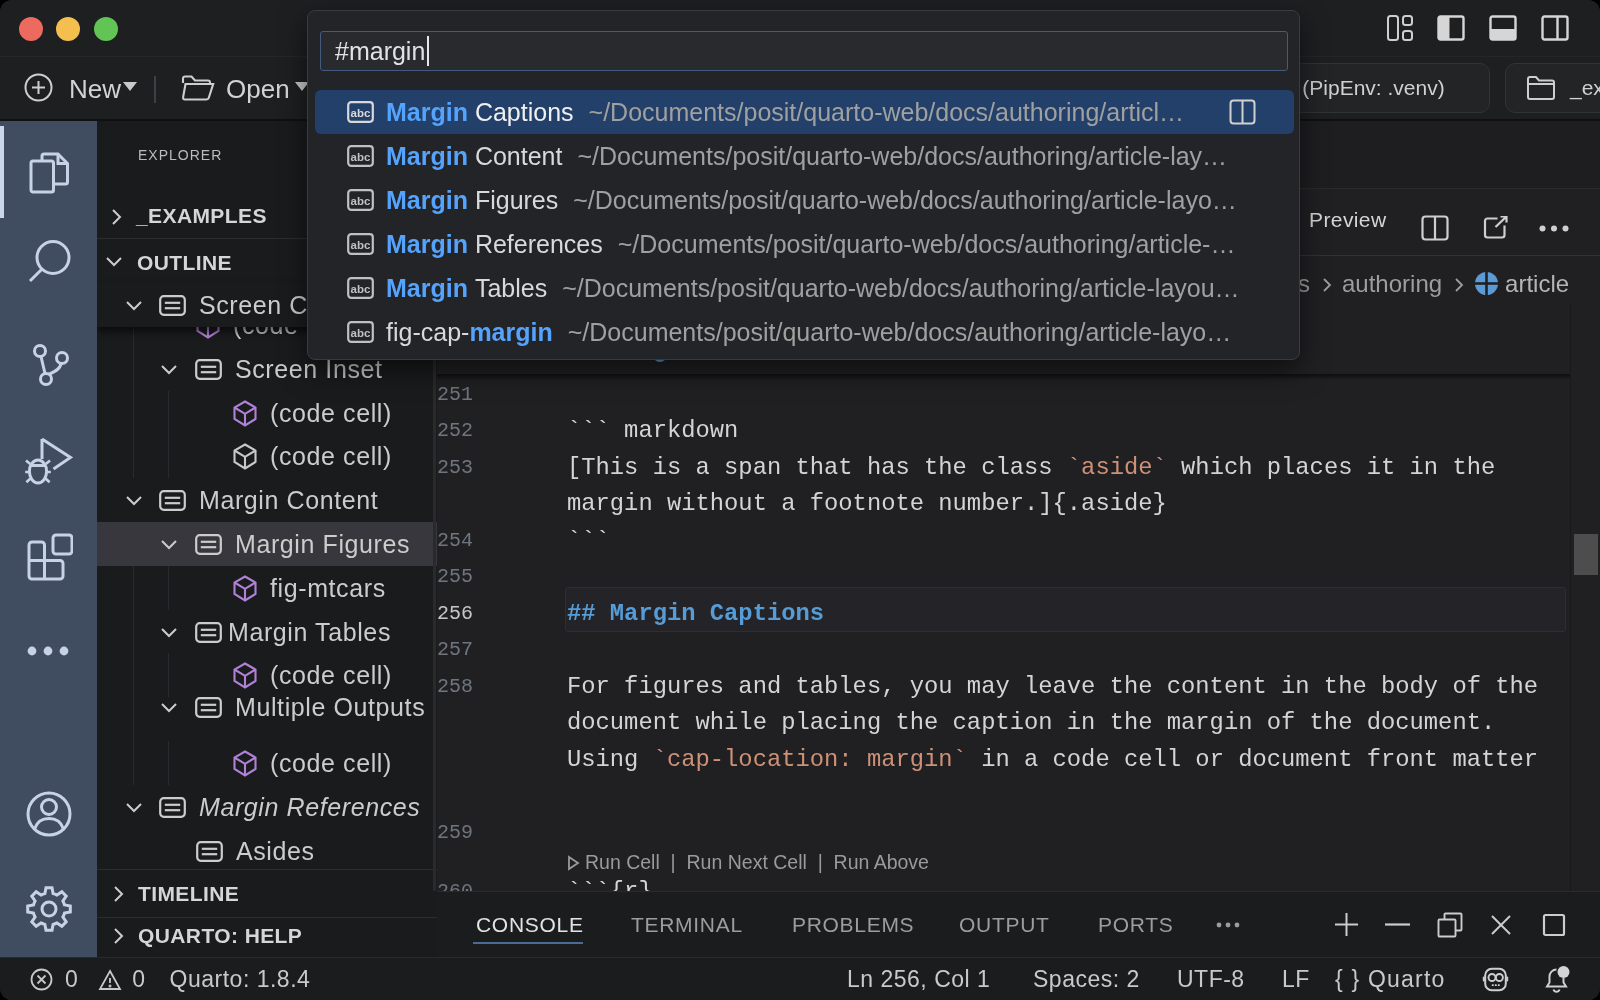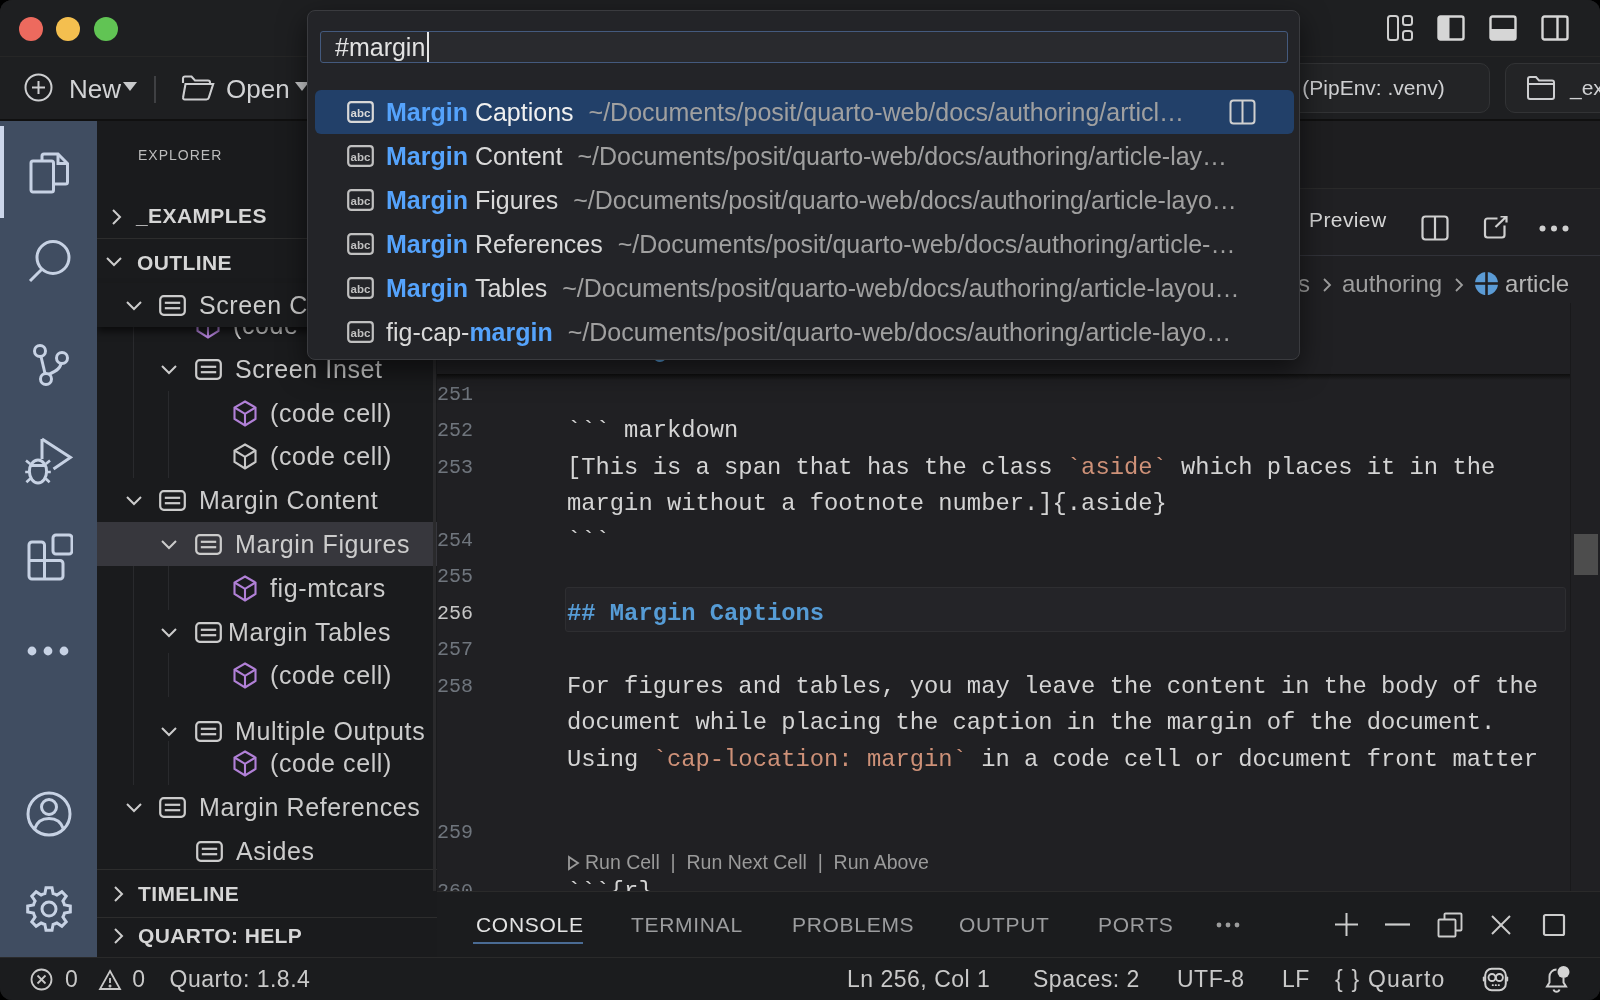--- a/index.html
+++ b/index.html
@@ -45,21 +45,21 @@
   
   #panel { position:absolute; top:891px; left:437px; width:1163px; height:66px; background:#1b1c1e; border-top:1px solid #2a2a2a; }
   .ptab { position:absolute; top:0; height:66px; display:flex; align-items:center; color:#9c9d9f; font-size:21px; letter-spacing:0.7px; }
 
   
   #status { position:absolute; top:957px; left:0; width:1600px; height:43px; background:#1b1c1e; border-top:1px solid #2a2a2a; color:#c9c9c9; font-size:23px; letter-spacing:0.5px; }
   .sitem { position:absolute; top:0; height:43px; display:flex; align-items:center; }
 
   
   #quick { position:absolute; top:10px; left:307px; width:993px; height:350px; background:#232428; border:1px solid #3a3b3f; border-radius:8px; box-shadow:0 10px 28px rgba(0,0,0,0.55); z-index:50; }
-  #qinput { position:absolute; top:20px; left:12px; width:968px; height:32px; background:#292a2e; border:1.5px solid #445a7e; border-radius:3px; color:#e2e2e2; font-size:25px; display:flex; align-items:center; padding-left:14px; }
+  #qinput { position:absolute; top:20px; left:12px; width:968px; height:40px; background:#292a2e; border:1.5px solid #445a7e; border-radius:3px; color:#e2e2e2; font-size:25px; display:flex; align-items:center; padding-left:14px; }
   .qrow { position:absolute; left:7px; width:979px; height:44px; display:flex; align-items:center; font-size:25px; color:#d9d9d9; }
   .qhl { color:#55a3fc; font-weight:bold; }
   .qpath { color:#a0a0a0; font-size:25px; margin-left:15px; white-space:nowrap; }
 </style>
 </head>
 <body>
 <div id="app">
 
   <div id="titlebar">
     <div class="tl" style="left:19px; background:#ed6a5e;"></div>
@@ -312,21 +312,21 @@
     </div>
     <div class="trow" style="top:532px;">
       <span style="width:136px;"></span>
       <svg width="24" height="27" viewBox="0 0 24 27" fill="none" stroke="#b180d7" stroke-width="2.1">
           <path d="M12 1.5 L22.5 7.5 V19 L12 25.5 L1.5 19 V7.5 Z"></path>
           <path d="M1.5 7.5 L12 13.8 L22.5 7.5 M12 13.8 V25.5"></path>
         </svg>
       <span class="tlbl" style="margin-left:13px;">(code cell)</span>
     </div>
 
-    <div class="trow" style="top:588px;">
+    <div class="trow" style="top:564px;">
       <span style="width:63px;"></span>
       <svg class="chev" width="18" height="11" viewBox="0 0 18 11" fill="none" stroke="#cccccc" stroke-width="2">
           <polyline points="2,2 9,9 16,2"></polyline>
         </svg>
       <span style="width:17px;"></span>
       <svg width="27" height="21" viewBox="0 0 27 21" fill="none" stroke="#cccccc" stroke-width="2.2">
           <rect x="1.2" y="1.2" width="24.6" height="18.6" rx="3.5"></rect>
           <line x1="5.8" y1="7.8" x2="21.2" y2="7.8"></line>
           <line x1="5.8" y1="13.2" x2="21.2" y2="13.2"></line>
         </svg>
@@ -345,21 +345,21 @@
       <span style="width:28px;"></span>
       <svg class="chev" width="18" height="11" viewBox="0 0 18 11" fill="none" stroke="#cccccc" stroke-width="2">
           <polyline points="2,2 9,9 16,2"></polyline>
         </svg>
       <span style="width:16px;"></span>
       <svg width="27" height="21" viewBox="0 0 27 21" fill="none" stroke="#cccccc" stroke-width="2.2">
           <rect x="1.2" y="1.2" width="24.6" height="18.6" rx="3.5"></rect>
           <line x1="5.8" y1="7.8" x2="21.2" y2="7.8"></line>
           <line x1="5.8" y1="13.2" x2="21.2" y2="13.2"></line>
         </svg>
-      <span class="tlbl" style="margin-left:13px;">Margin References</span>
+      <span class="tlbl" style="margin-left:13px;font-style:italic;">Margin References</span>
     </div>
 
     <div class="trow" style="top:708px;">
       <span style="width:99px;"></span>
       <svg width="27" height="21" viewBox="0 0 27 21" fill="none" stroke="#cccccc" stroke-width="2.2">
           <rect x="1.2" y="1.2" width="24.6" height="18.6" rx="3.5"></rect>
           <line x1="5.8" y1="7.8" x2="21.2" y2="7.8"></line>
           <line x1="5.8" y1="13.2" x2="21.2" y2="13.2"></line>
         </svg>
       <span class="tlbl" style="margin-left:13px;">Asides</span>

